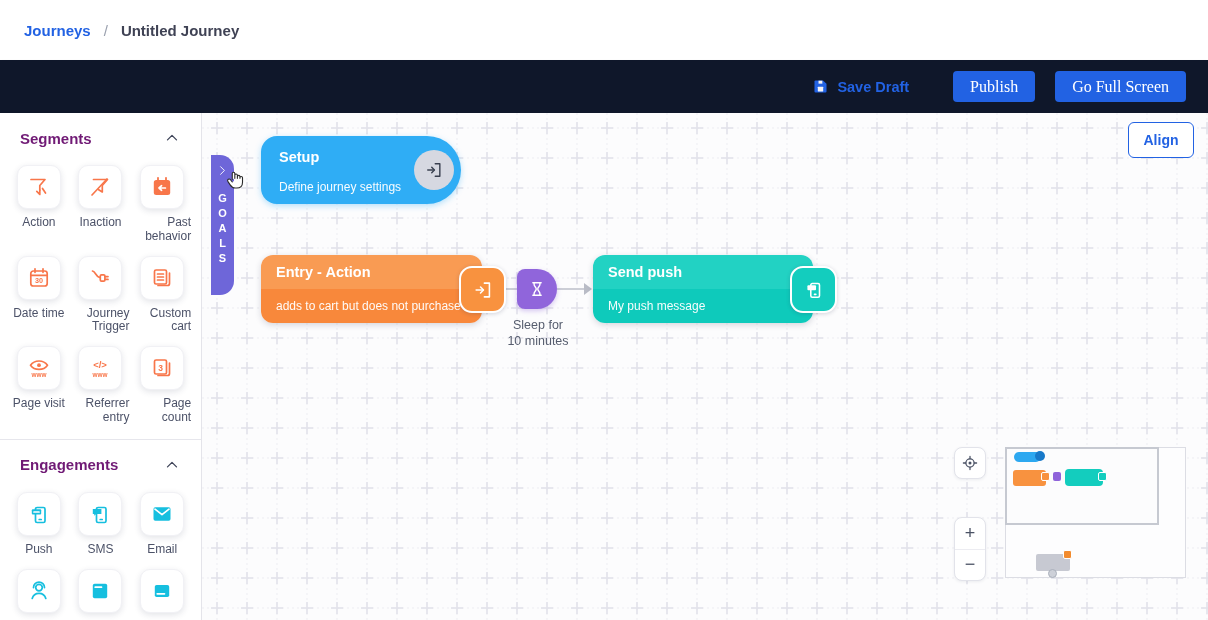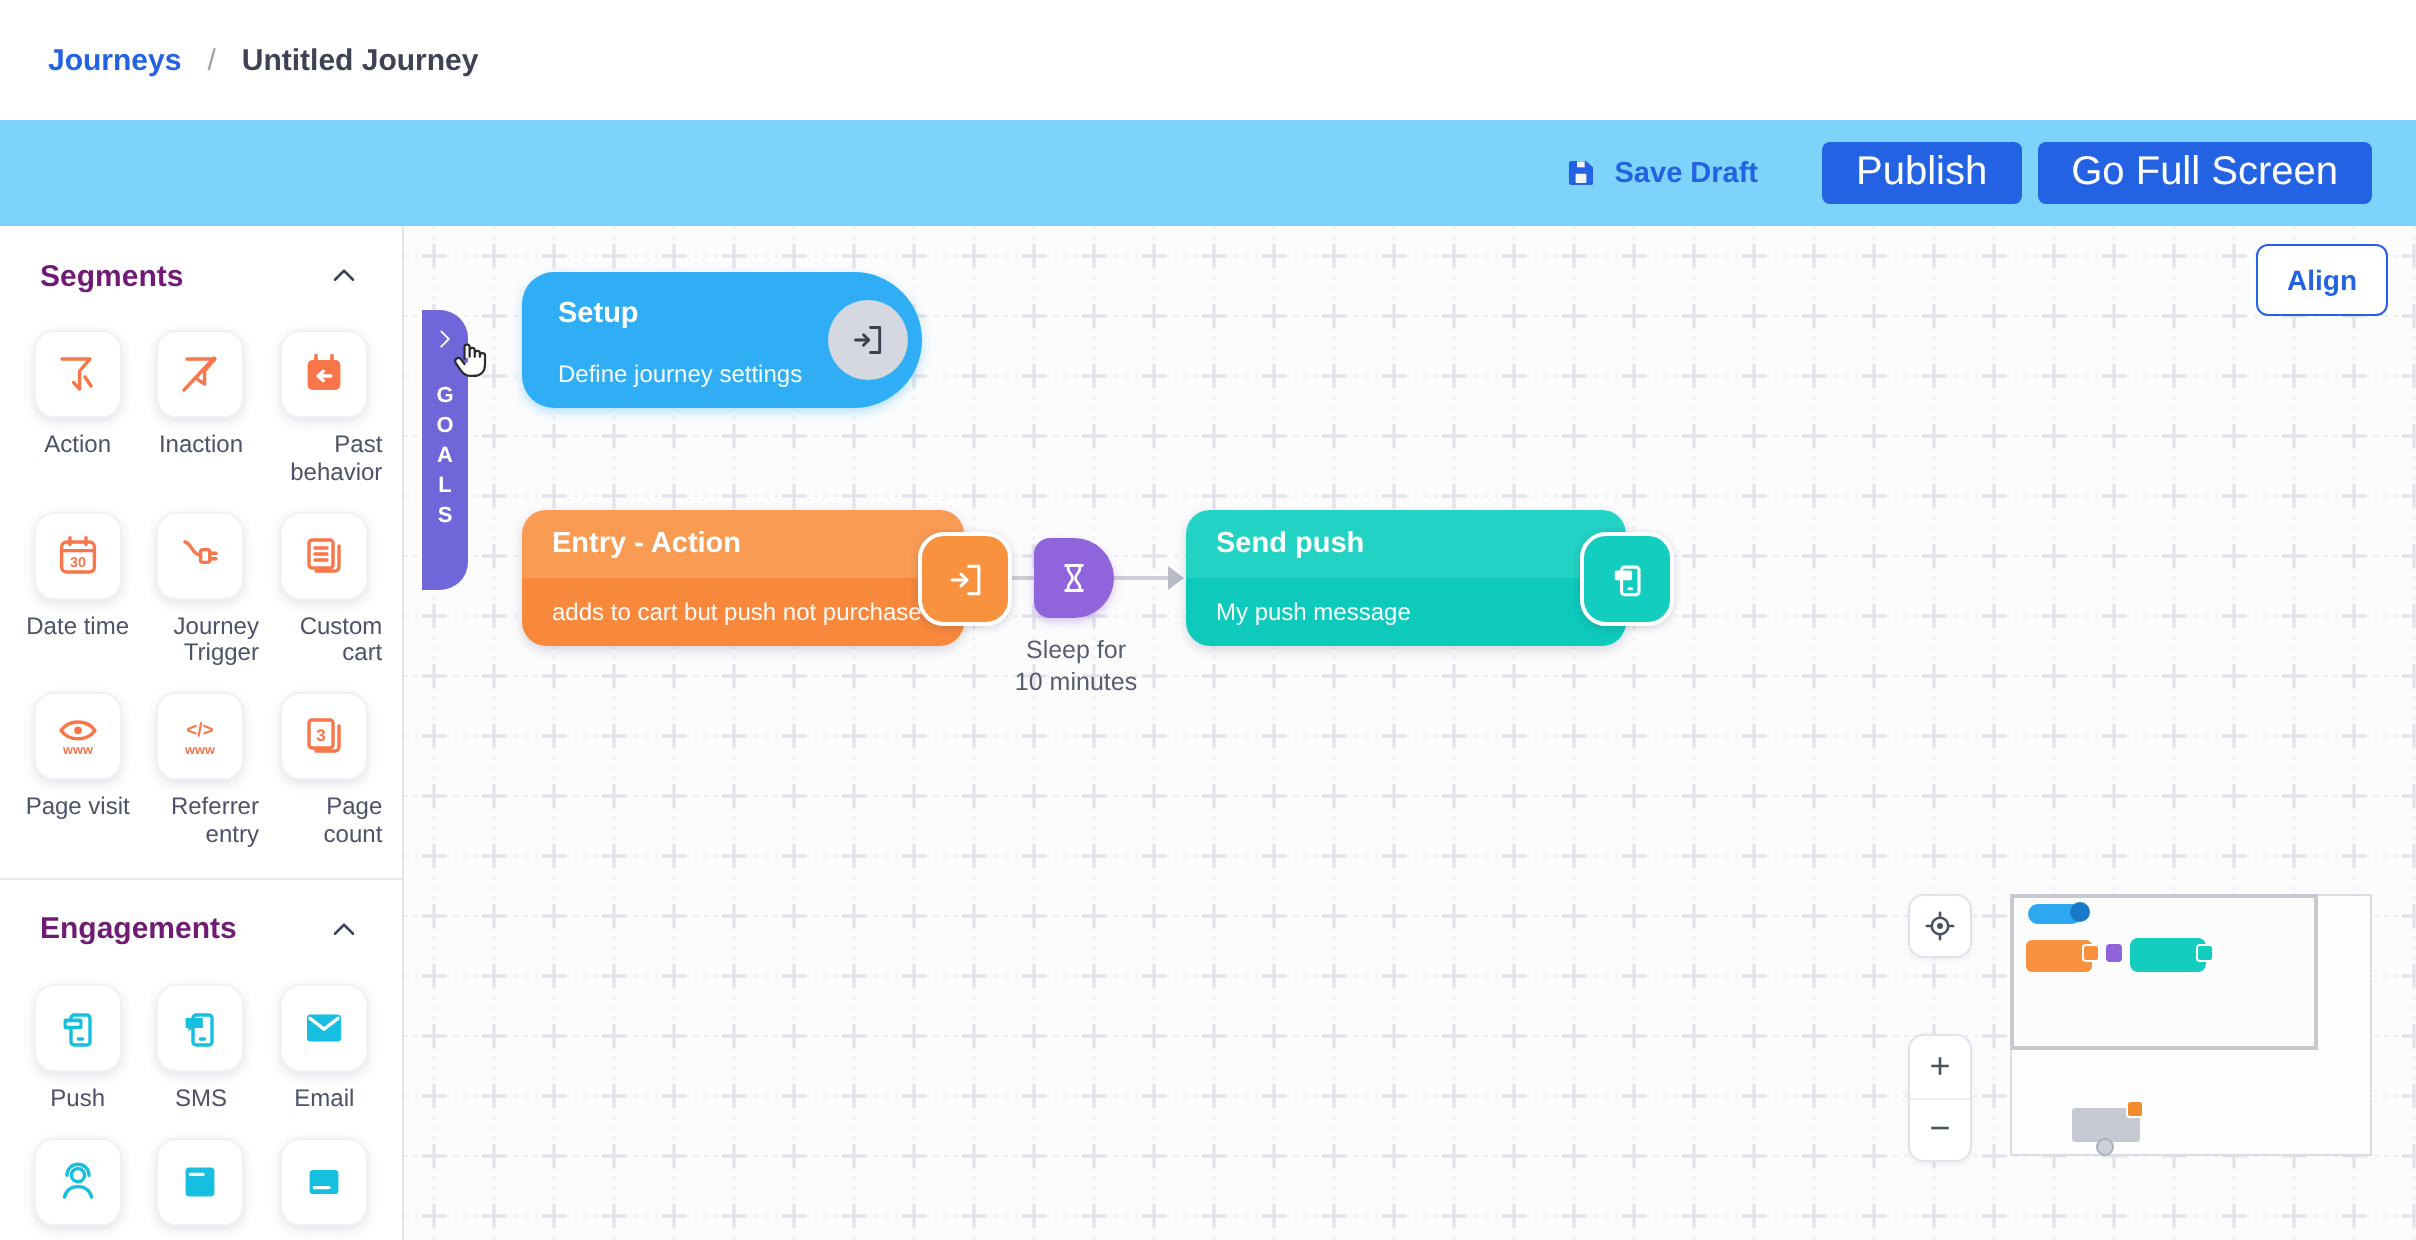--- a/index.html
+++ b/index.html
@@ -9,28 +9,28 @@
   .app { position:relative; width:1208px; height:620px; }
 
   
   .topbar { height:60px; background:#fff; display:flex; align-items:center; padding:0 24px; }
   .breadcrumb { font-size:15px; display:flex; align-items:center; gap:13px; }
   .crumb-link { color:#2262e3; font-weight:600; cursor:pointer; }
   .crumb-sep { color:#9aa0ae; font-weight:400; }
   .crumb-current { color:#3f4254; font-weight:700; }
 
   
-  .actionbar { height:53px; background:#7dd3fc; display:flex; align-items:center;
-               justify-content:flex-end; gap:8px; padding:0 22px;
+  .actionbar { height:53px; background:#0f172a; display:flex; align-items:center;
+               justify-content:flex-end; gap:20px; padding:0 22px;
                box-shadow:0 1px 3px rgba(30,35,60,.05); }
   .save-draft { display:flex; align-items:center; gap:8px; color:#2262e3; font-size:14.5px;
                 font-weight:600; margin-right:24px; cursor:pointer; }
   .save-draft svg { width:17px; height:17px; color:#2262e3; }
-  .btn { border:none; border-radius:4px; background:#2262e3; color:#fff; font-family:Liberation Sans, sans-serif;
-         font-size:20px; font-weight:500; height:31px; padding:4px 17px; cursor:pointer; }
+  .btn { border:none; border-radius:4px; background:#2262e3; color:#fff; font-family:Liberation Serif, serif;
+         font-size:16px; font-weight:500; height:31px; padding:4px 17px; cursor:pointer; }
 
   
   .main { position:absolute; top:113px; left:0; right:0; bottom:0; display:flex; }
 
   
   .sidebar { width:202px; height:507px; background:#fff; border-right:1px solid #e4e4ea;
              overflow:hidden; flex:0 0 202px; box-shadow:1px 0 3px rgba(30,35,60,.04); }
   .side-section-head { display:flex; align-items:center; justify-content:space-between;
                        padding:16px 20px 4px 20px; }
   .side-section-title { font-size:15px; font-weight:600; color:#701a75; }
@@ -396,21 +396,21 @@
               <path d="M9.3 8.8 12.5 12l-3.2 3.2"></path>
             </svg>
           </span>
       </div>
 
       <div class="node split-node entry-node">
         <div class="band band-top">
             <span class="node-title" style="font-weight:600">Entry - Action</span>
           </div>
         <div class="band band-bottom">
-            <span class="node-sub">adds to cart but push not purchase</span>
+            <span class="node-sub">adds to cart but does not purchase</span>
           </div>
       </div>
       <div class="side-badge entry-badge">
         <span style="display:flex">
             <svg viewBox="0 0 24 24" fill="none" stroke="currentColor" stroke-width="1.7" stroke-linecap="round" stroke-linejoin="round">
               <path d="M13.5 4.5H19v15h-5.5"></path>
               <path d="M4.5 12H12"></path>
               <path d="M9.3 8.8 12.5 12l-3.2 3.2"></path>
             </svg>
           </span>

